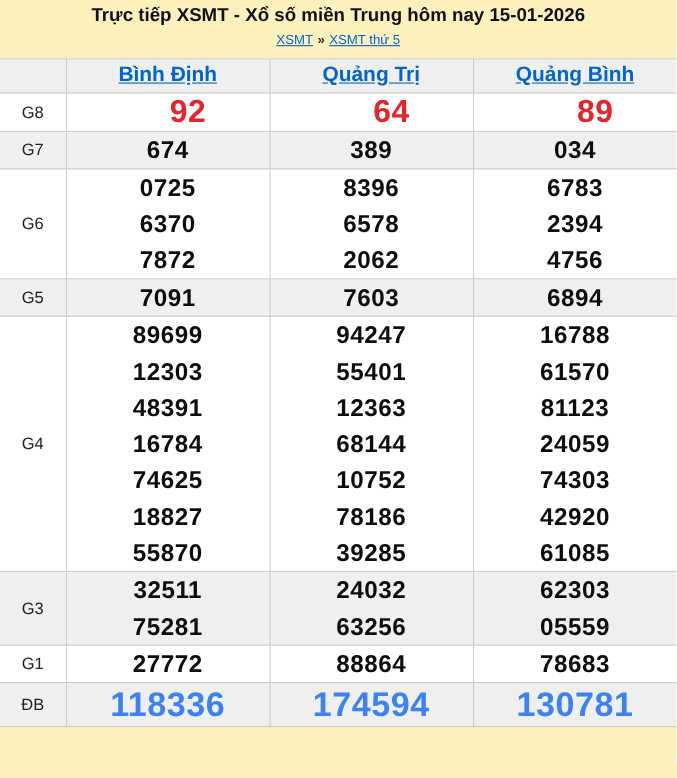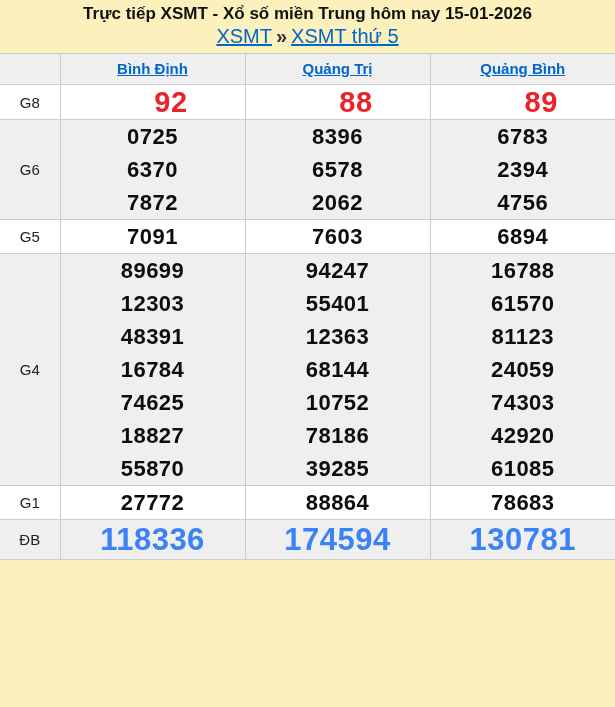--- a/index.html
+++ b/index.html
@@ -18,21 +18,21 @@
     text-align: center;
   }
   .page-title {
     font-size: 17px;
     font-weight: bold;
     color: #111;
     line-height: 20px;
   }
   .breadcrumb {
     margin-top: 3px;
-    font-size: 20px;
+    font-size: 12px;
     line-height: 18px;
   }
   .breadcrumb a {
     color: #0066cc;
     text-decoration: underline;
     font-weight: normal;
     cursor: pointer;
   }
   .breadcrumb .sep {
     color: #333;
@@ -56,21 +56,21 @@
   table.results td:last-child, table.results th:last-child { border-right: none; }
   table.results thead tr { border-top: 1px solid #bbb; }
   col.c-label { width: 60px; }
   col.c-val   { width: 185px; }
   thead th {
     background: #efefef;
     height: 30px;
   }
   thead th a {
     color: #0066cc;
-    font-size: 15px;
+    font-size: 19px;
     font-weight: bold;
     text-decoration: underline;
     cursor: pointer;
   }
   tbody tr:nth-child(even) td { background: #efefef; }
   td.label {
     font-size: 15px;
     font-weight: normal;
     color: #222;
   }
@@ -119,24 +119,36 @@
       <th><a>Quảng Bình</a></th>
     </tr>
   </thead>
   <tbody>
     <tr class="row-red-sm">
       <td class="label">G8</td>
       <td>
           <span class="val">92</span>
         </td>
       <td>
-          <span class="val">88</span>
+          <span class="val">64</span>
         </td>
       <td>
           <span class="val">89</span>
+        </td>
+    </tr>
+    <tr>
+      <td class="label">G7</td>
+      <td>
+          <span class="val">674</span>
+        </td>
+      <td>
+          <span class="val">389</span>
+        </td>
+      <td>
+          <span class="val">034</span>
         </td>
     </tr>
     <tr>
       <td class="label">G6</td>
       <td>
         <span class="val">0725</span>
         <span class="val">6370</span>
         <span class="val">7872</span>
       </td>
       <td>
@@ -186,20 +198,35 @@
         <span class="val">16788</span>
         <span class="val">61570</span>
         <span class="val">81123</span>
         <span class="val">24059</span>
         <span class="val">74303</span>
         <span class="val">42920</span>
         <span class="val">61085</span>
       </td>
     </tr>
     <tr>
+      <td class="label">G3</td>
+      <td>
+        <span class="val">32511</span>
+        <span class="val">75281</span>
+      </td>
+      <td>
+        <span class="val">24032</span>
+        <span class="val">63256</span>
+      </td>
+      <td>
+        <span class="val">62303</span>
+        <span class="val">05559</span>
+      </td>
+    </tr>
+    <tr>
       <td class="label">G1</td>
       <td>
           <span class="val">27772</span>
         </td>
       <td>
           <span class="val">88864</span>
         </td>
       <td>
           <span class="val">78683</span>
         </td>

